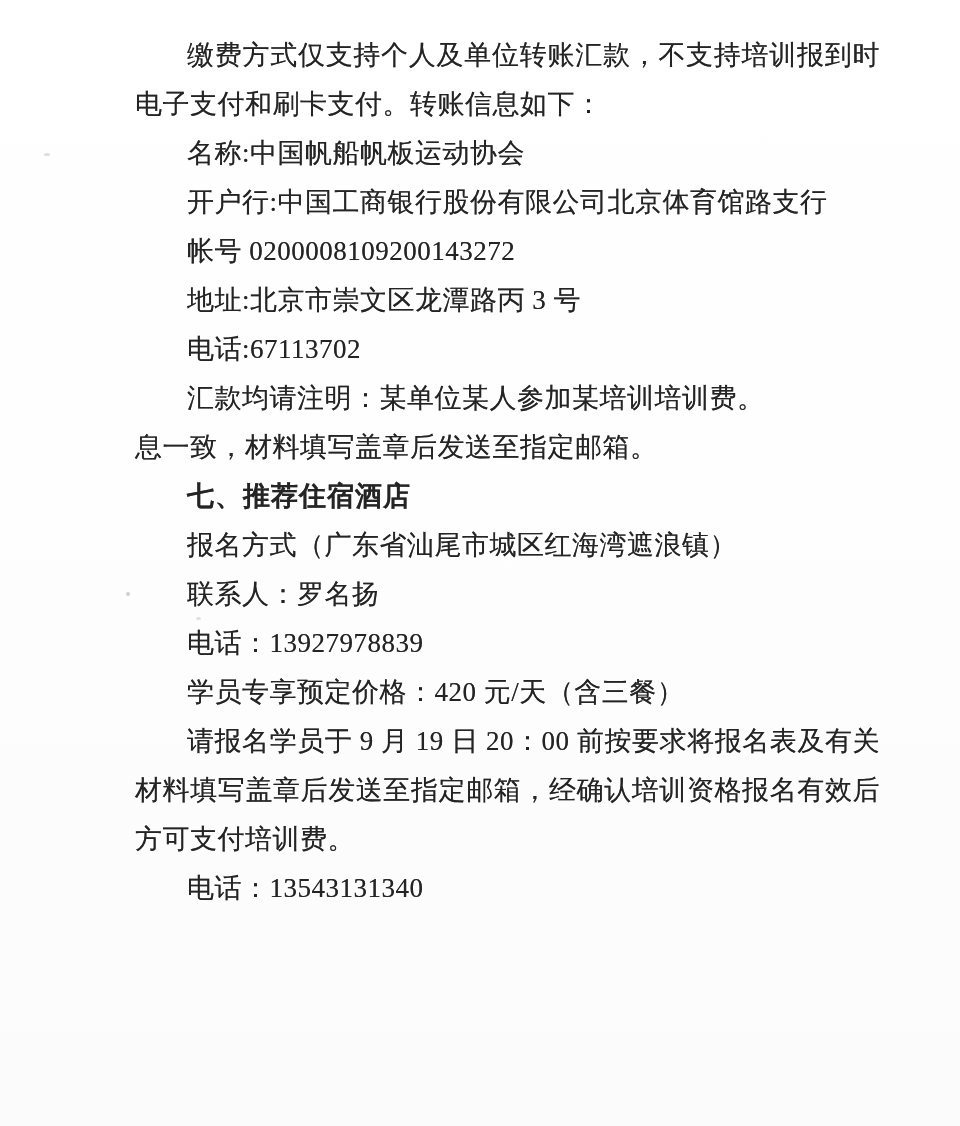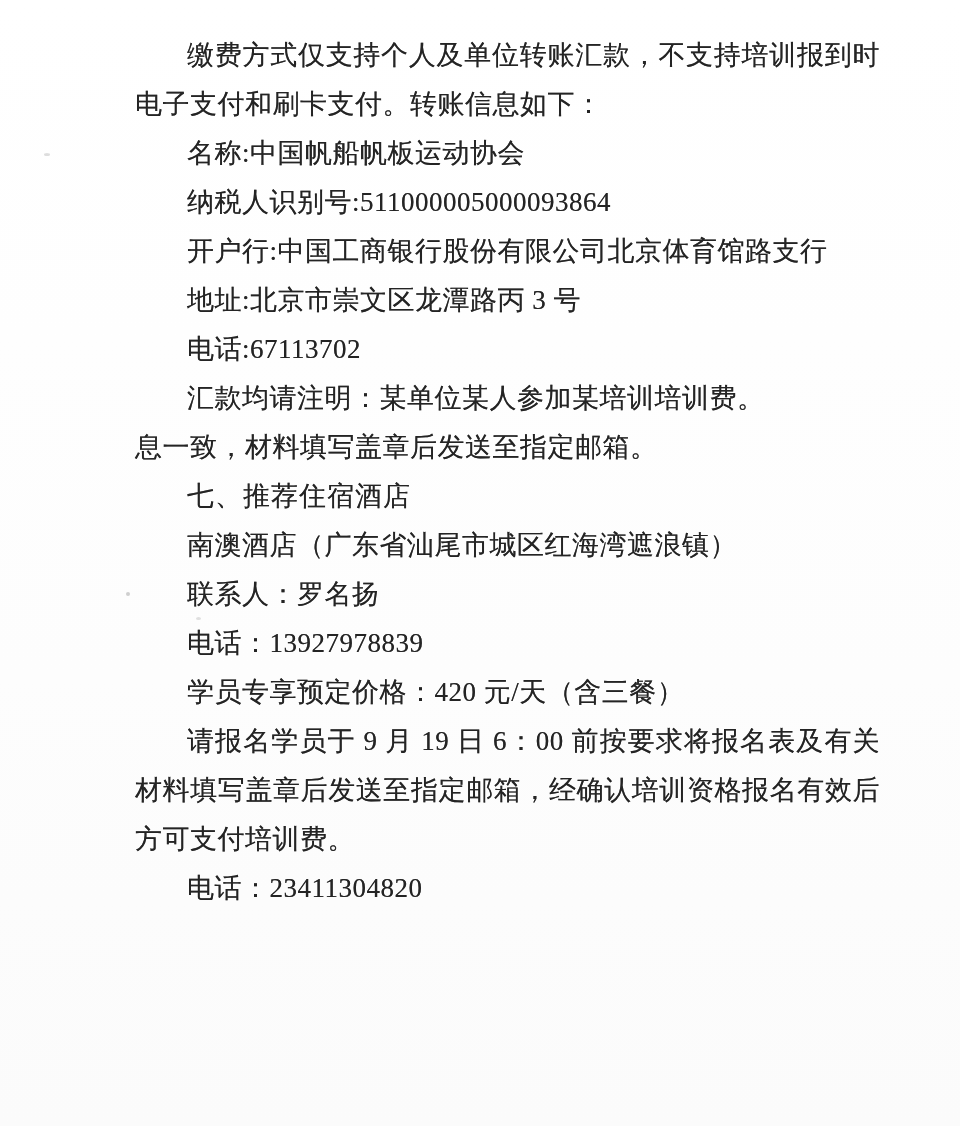--- a/index.html
+++ b/index.html
@@ -18,21 +18,21 @@
     top: 31px;
     width: 745px;
     font-size: 27px;
     line-height: 49px;
     letter-spacing: 0.5px;
     text-shadow: 0 0 0.6px rgba(40, 40, 40, 0.65);
   }
   .line { min-height: 49px; }
   .indent { padding-left: 52px; }
   .jfull { text-align: justify; text-align-last: justify; font-family: Liberation Serif, serif; }
-  .heading { font-weight: normal; letter-spacing: 1px; }
+  .heading { font-weight: bold; letter-spacing: 1px; }
   .speck {
     position: absolute;
     background: rgba(110, 110, 110, 0.45);
     border-radius: 50%;
   }
   .s1 { left: 44px;  top: 153px; width: 6px; height: 3px; opacity: 0.5; }
   .s2 { left: 126px; top: 592px; width: 4px; height: 4px; opacity: 0.7; }
   .s3 { left: 196px; top: 617px; width: 5px; height: 3px; opacity: 0.45; }
 </style>
 </head>
@@ -40,29 +40,29 @@
 
 <div class="page">
   <div class="speck s1"></div>
   <div class="speck s2"></div>
   <div class="speck s3"></div>
 
   <div class="textcol">
     <div class="line indent jfull">缴费方式仅支持个人及单位转账汇款，不支持培训报到时</div>
     <div class="line">电子支付和刷卡支付。转账信息如下：</div>
     <div class="line indent">名称:中国帆船帆板运动协会</div>
-    <div class="line indent">纳税人识别号:511000005000093864</div>
     <div class="line indent">开户行:中国工商银行股份有限公司北京体育馆路支行</div>
+    <div class="line indent">帐号 0200008109200143272</div>
     <div class="line indent">地址:北京市崇文区龙潭路丙 3 号</div>
     <div class="line indent">电话:67113702</div>
     <div class="line indent">汇款均请注明：某单位某人参加某培训培训费。</div>
     <div class="line">息一致，材料填写盖章后发送至指定邮箱。</div>
     <div class="line indent heading">七、推荐住宿酒店</div>
-    <div class="line indent">南澳酒店（广东省汕尾市城区红海湾遮浪镇）</div>
+    <div class="line indent">报名方式（广东省汕尾市城区红海湾遮浪镇）</div>
     <div class="line indent">联系人：罗名扬</div>
     <div class="line indent">电话：13927978839</div>
     <div class="line indent">学员专享预定价格：420 元/天（含三餐）</div>
-    <div class="line indent jfull">请报名学员于 9 月 19 日 6：00 前按要求将报名表及有关</div>
+    <div class="line indent jfull">请报名学员于 9 月 19 日 20：00 前按要求将报名表及有关</div>
     <div class="line jfull">材料填写盖章后发送至指定邮箱，经确认培训资格报名有效后</div>
     <div class="line">方可支付培训费。</div>
-    <div class="line indent">电话：23411304820</div>
+    <div class="line indent">电话：13543131340</div>
   </div>
 </div>
 
 </body></html>

